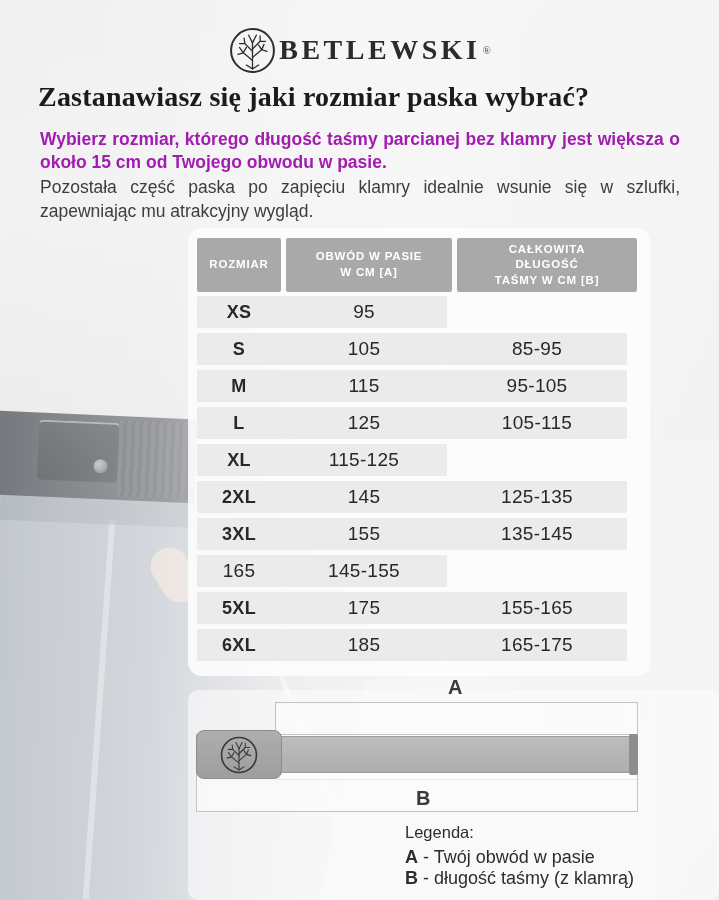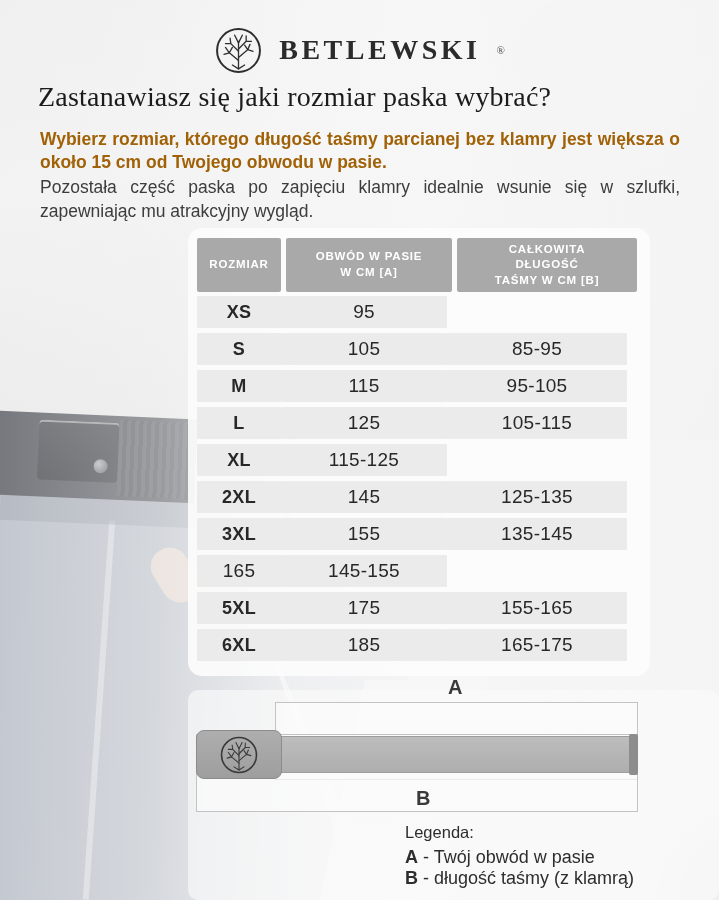--- a/index.html
+++ b/index.html
@@ -81,37 +81,37 @@
   .panel-lower {
     left:188px; top:690px; width:531px; height:210px;
     background:rgba(250,250,250,0.65); border-radius:10px;
   }
 
   
   .content { position:absolute; inset:0; z-index:1; }
 
   .logo {
     left:0; top:22px; width:719px; height:56px;
-    display:flex; align-items:center; justify-content:center; gap:16px;
+    display:flex; align-items:center; justify-content:center; gap:2px;
   }
   .logo svg { width:49px; height:49px; }
   .logo-text {
     font-family:"Liberation Serif", serif; font-size:28px; font-weight:600;
     letter-spacing:3.5px; color:#2b2b2b;
   }
   .logo-reg { font-family:"Liberation Serif", serif; font-size:11px; color:#4a4a4a; vertical-align:14px; }
 
   .headline {
     left:38px; top:81px; width:645px; white-space:nowrap;
-    font-family:"Liberation Serif", serif; font-size:28px; font-weight:400;
+    font-family:"Liberation Serif", serif; font-size:28px; font-weight:700;
     color:#1b1b1b; letter-spacing:0.2px;
   }
   .p-bold {
     left:40px; top:128px; width:640px;
-    font-size:17.5px; font-weight:700; line-height:23px; text-align:justify; color:#a16207;
+    font-size:17.5px; font-weight:700; line-height:23px; text-align:justify; color:#a21caf;
   }
   .p-reg {
     left:40px; top:175px; width:640px;
     font-size:17.5px; font-weight:400; line-height:24px; text-align:justify; color:#3d3d3d;
   }
 
   .size-table { left:197px; top:238px; width:440px; }
   .t-head {
     display:grid; grid-template-columns:84px 166px 180px; column-gap:5px;
     height:54px; margin-bottom:4px;

